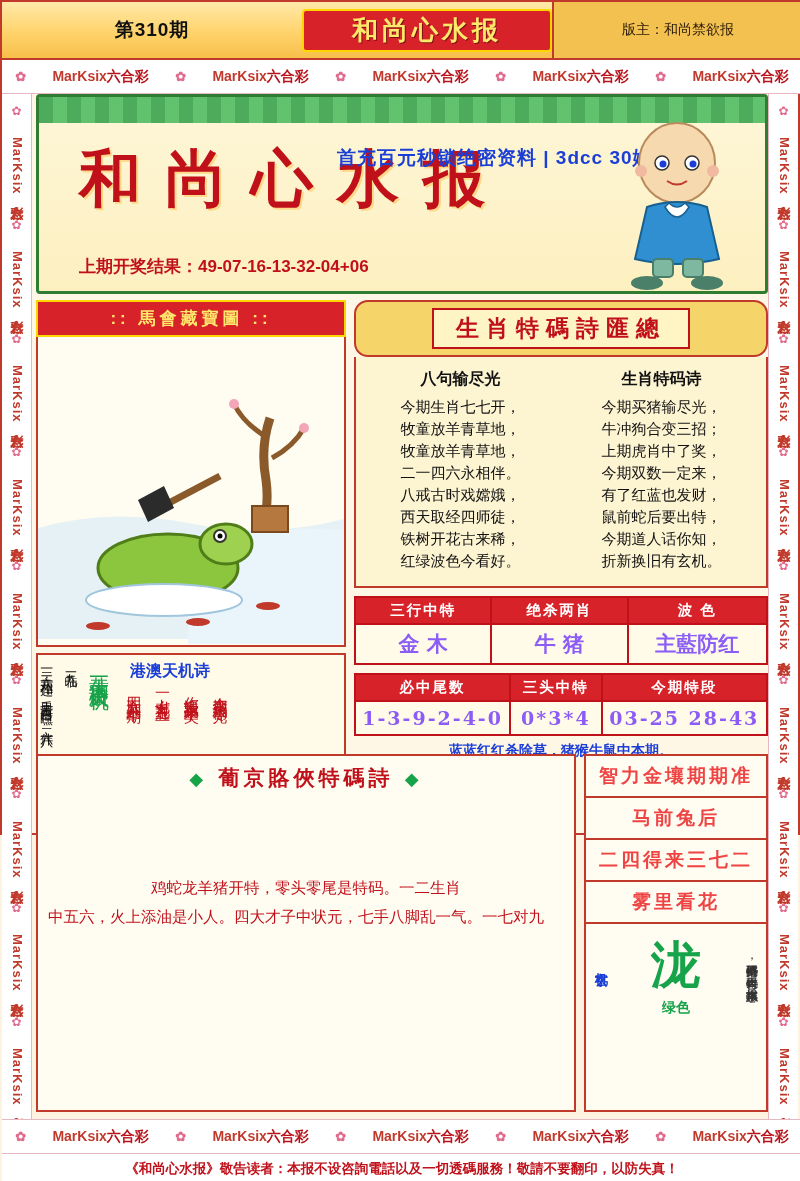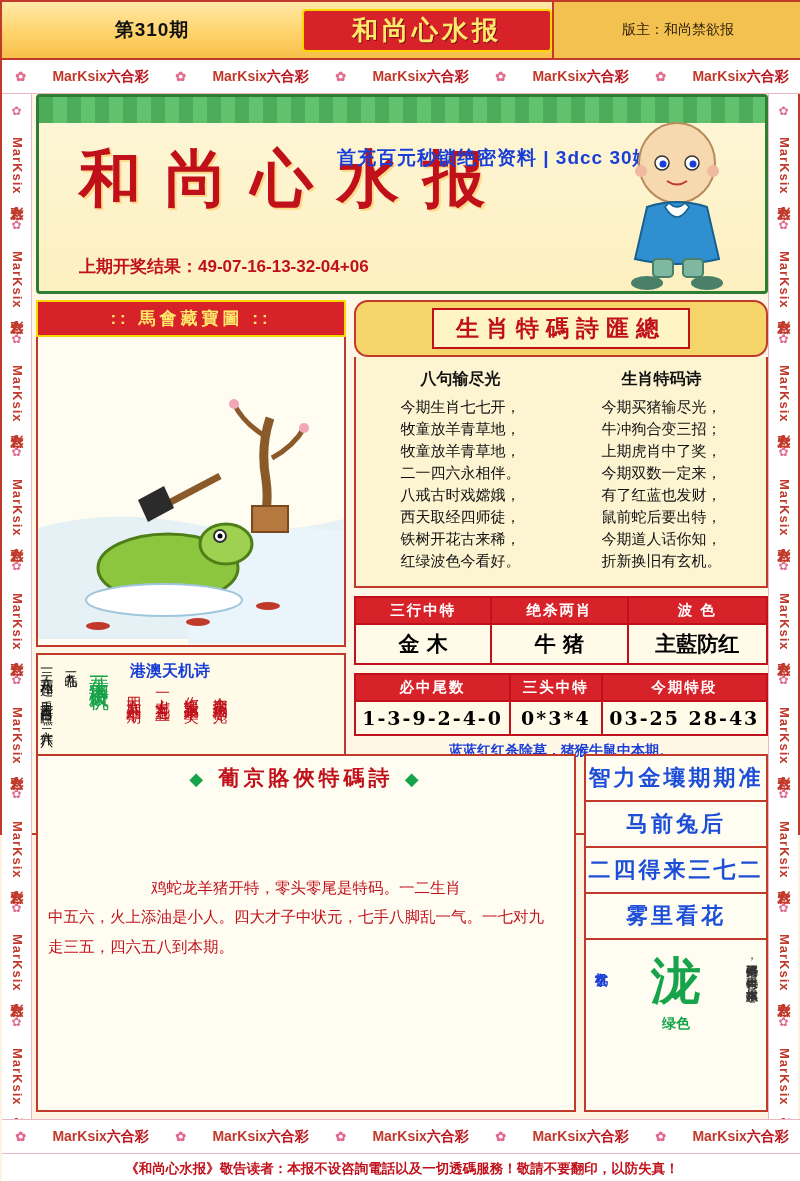--- a/index.html
+++ b/index.html
@@ -183,21 +183,21 @@
 
   
   .tbl { width:100%; border-collapse:collapse; margin-top:8px; }
   .tbl th {
     background:#d8222a; color:#fff; font-size:14.5px; font-weight:bold;
     border:2px solid #c0111b; padding:3px 8px;
     letter-spacing:2px;
   }
   .tbl td {
     background:#fffbe8; border:2px solid #c0111b; padding:5px 0;
-    text-align:center; font-size:21px; font-weight:bold; color:#000000;
+    text-align:center; font-size:21px; font-weight:bold; color:#8b5cf6;
     font-family:"DejaVu Serif", serif;
   }
   .tbl td.num { font-size:19px; letter-spacing:2px; }
   .note-line {
     margin-top:6px; text-align:center; font-size:14px;
     color:#1b3fd6; font-weight:bold;
     font-family:"DejaVu Serif", serif;
   }
 
   
@@ -217,21 +217,21 @@
     color:#c0111b; font-family:"DejaVu Serif", serif;
   }
   .br {
     position:absolute; left:548px; top:0; width:184px; height:358px;
     border:2px solid #c0392b; background:#fffdf2;
     text-align:center;
   }
   .br .ln {
     border-bottom:2px solid #c0392b;
     padding:7px 0;
-    font-size:22px; font-weight:bold; color:#1d4ed8;
+    font-size:19px; font-weight:bold; color:#ef4444;
     font-family:"DejaVu Serif", serif; letter-spacing:3px;
   }
   .br .big-word {
     font-size:50px; color:#17a34a; font-weight:bold;
     font-family:"DejaVu Serif", serif;
     padding:8px 0 0;
   }
   .br .green-lbl { color:#17a34a; font-size:14px; font-weight:bold; padding-bottom:6px;}
   .br .side-v {
     position:absolute; left:6px; top:206px;
@@ -445,21 +445,20 @@
     <div class="bottom">
       <div class="bl">
         <div class="hdr">
           <span class="dia">◆</span>
           <span>葡京賂俠特碼詩</span>
           <span class="dia">◆</span>
         </div>
         <div class="body" id="blLines">
             <div style="text-align:center;">鸡蛇龙羊猪开特，零头零尾是特码。一二生肖</div>
             <div style="">中五六，火上添油是小人。四大才子中状元，七手八脚乱一气。一七对九</div>
-            <div style="">走三五，四六五八到本期。</div>
           </div>
       </div>
 
       <div class="br">
         <div id="brLines">
             <div class="ln">智力金壤期期准</div>
             <div class="ln">马前兔后</div>
             <div class="ln">二四得来三七二</div>
             <div class="ln">雾里看花</div>
           </div>

